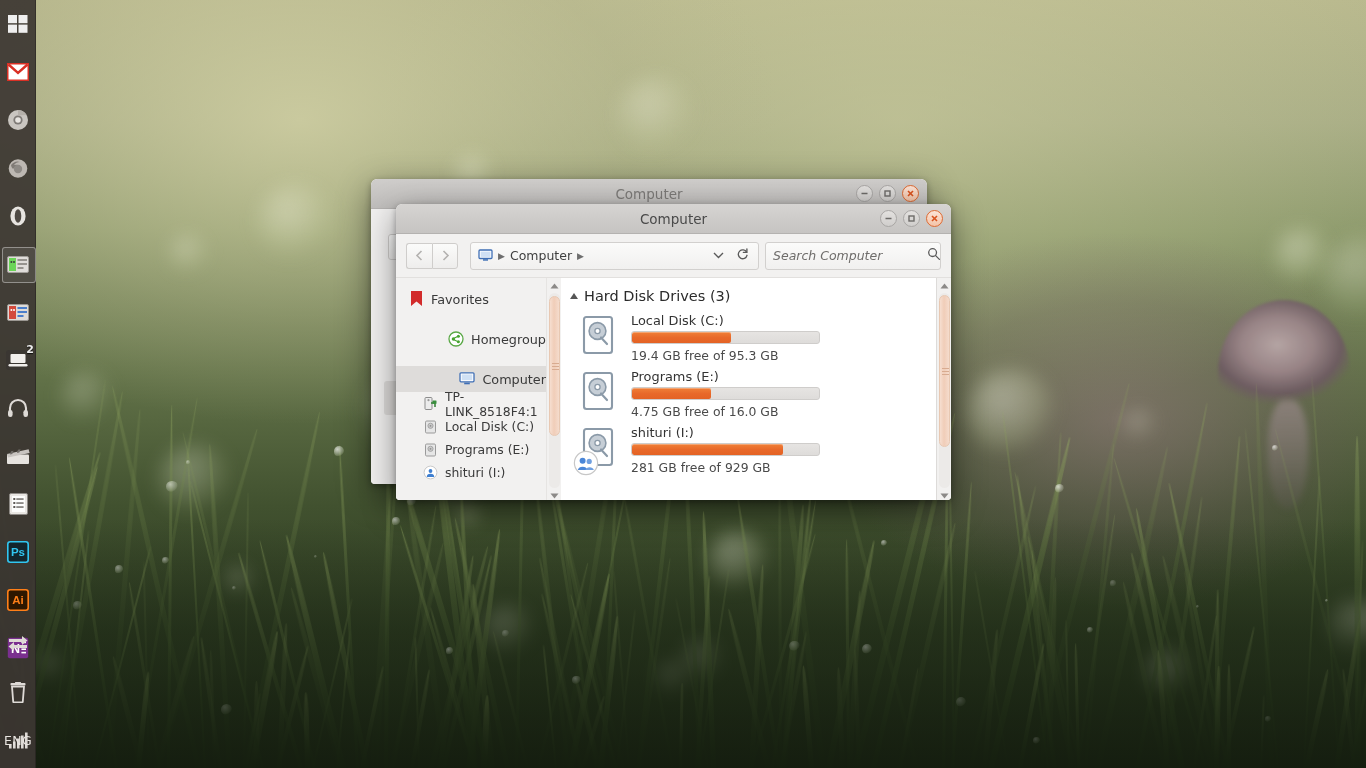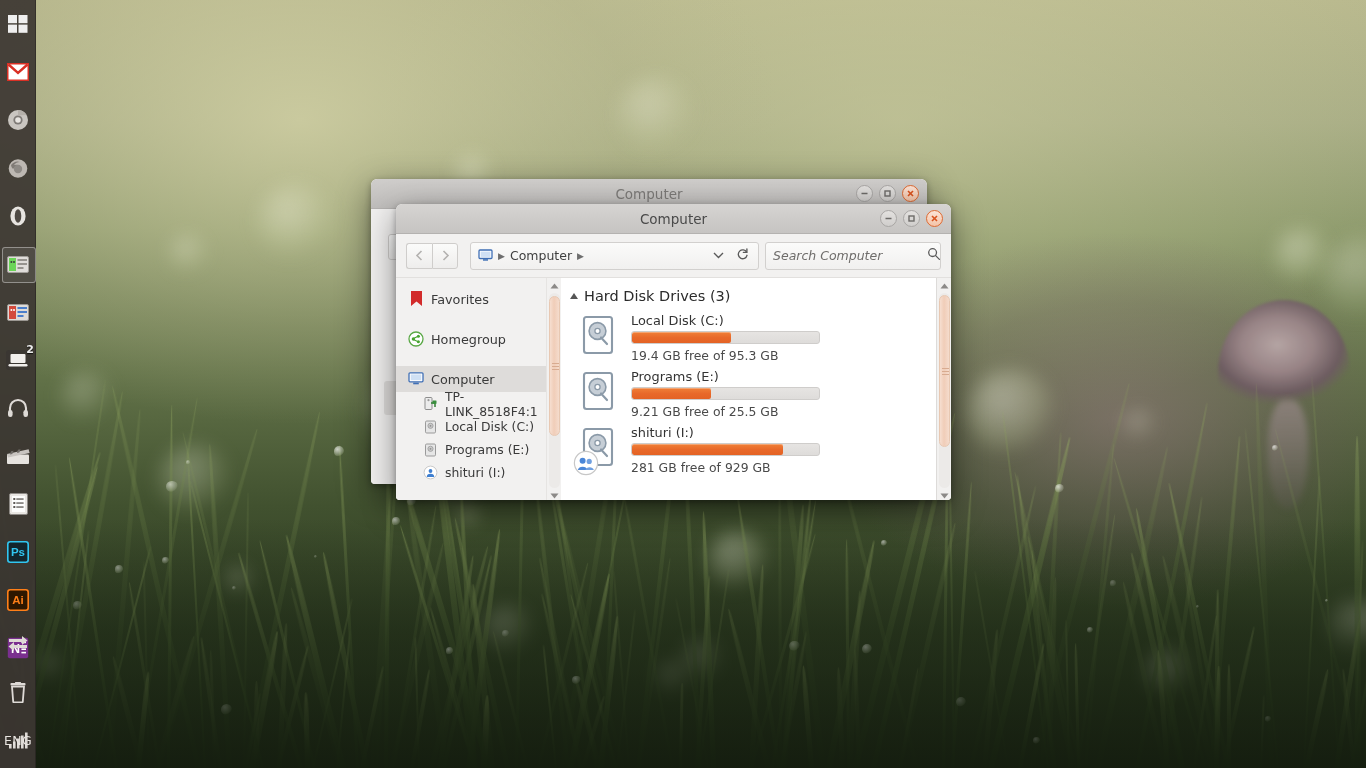--- a/index.html
+++ b/index.html
@@ -146,21 +146,21 @@
     font-style: italic;
   }
   .searchbox input::placeholder { color:#6f6d6b; font-style: italic; }
 
   .body-split { display: flex; height: 225px; background: #f2f1f0; }
   .sidebar { width: 150px; position: relative; background: #f2f1f0; padding-top: 8px; }
   .sb-item {
     height: 26px; display:flex; align-items:center; gap: 7px;
     padding-left: 12px; font-size: 12.8px; color: #3a3a3a;
   }
-  .sb-item.root { margin-top: 14px; }
+  .sb-item.root { margin-top: 14px; justify-content: flex-end; }
   .sb-item.selected { background: #dedcda; }
   .sb-child { padding-left: 26px; height: 23px; font-size: 12.4px; }
   .sb-ico { width:16px; height:16px; display:flex; align-items:center; justify-content:center; flex:0 0 16px; }
 
   .vscroll {
     width: 15px; background: #f2f1f0;
     border-left: 1px solid #e6e4e2;
     display: flex; flex-direction: column; align-items: center;
     padding: 2px 0; position: relative;
   }
@@ -854,21 +854,21 @@
       <rect x="3" y="2" width="28" height="36" rx="2.5" fill="#ffffff" stroke="#8b9aa8" stroke-width="2.1"></rect>
       <circle cx="16.5" cy="16" r="8.4" fill="#c6ced6" stroke="#8b9aa8" stroke-width="1.6"></circle>
       <circle cx="16.5" cy="16" r="2.6" fill="#ffffff" stroke="#8b9aa8" stroke-width="1.3"></circle>
       <line x1="20" y1="22.5" x2="26" y2="29" stroke="#8b9aa8" stroke-width="2.2" stroke-linecap="round"></line>
     </svg></div>
             <div class="drive-meta">
               <div class="drive-name">Programs (E:)</div>
               <div class="pbar">
                 <div class="pfill" style="width: 42%;"></div>
               </div>
-              <div class="drive-free">9.21 GB free of 25.5 GB</div>
+              <div class="drive-free">4.75 GB free of 16.0 GB</div>
             </div>
           </div>
           <div class="drive-row">
             <div class="drive-ico"><svg width="34" height="40" viewBox="0 0 34 40">
       <rect x="3" y="2" width="28" height="36" rx="2.5" fill="#ffffff" stroke="#8b9aa8" stroke-width="2.1"></rect>
       <circle cx="16.5" cy="16" r="8.4" fill="#c6ced6" stroke="#8b9aa8" stroke-width="1.6"></circle>
       <circle cx="16.5" cy="16" r="2.6" fill="#ffffff" stroke="#8b9aa8" stroke-width="1.3"></circle>
       <line x1="20" y1="22.5" x2="26" y2="29" stroke="#8b9aa8" stroke-width="2.2" stroke-linecap="round"></line>
     </svg><svg width="26" height="26" viewBox="0 0 26 26" style="position:absolute;left:-8px;bottom:-3px;">
       <circle cx="13" cy="13" r="11.6" fill="#ffffff" stroke="#c7c7c7" stroke-width="1.2"></circle>

